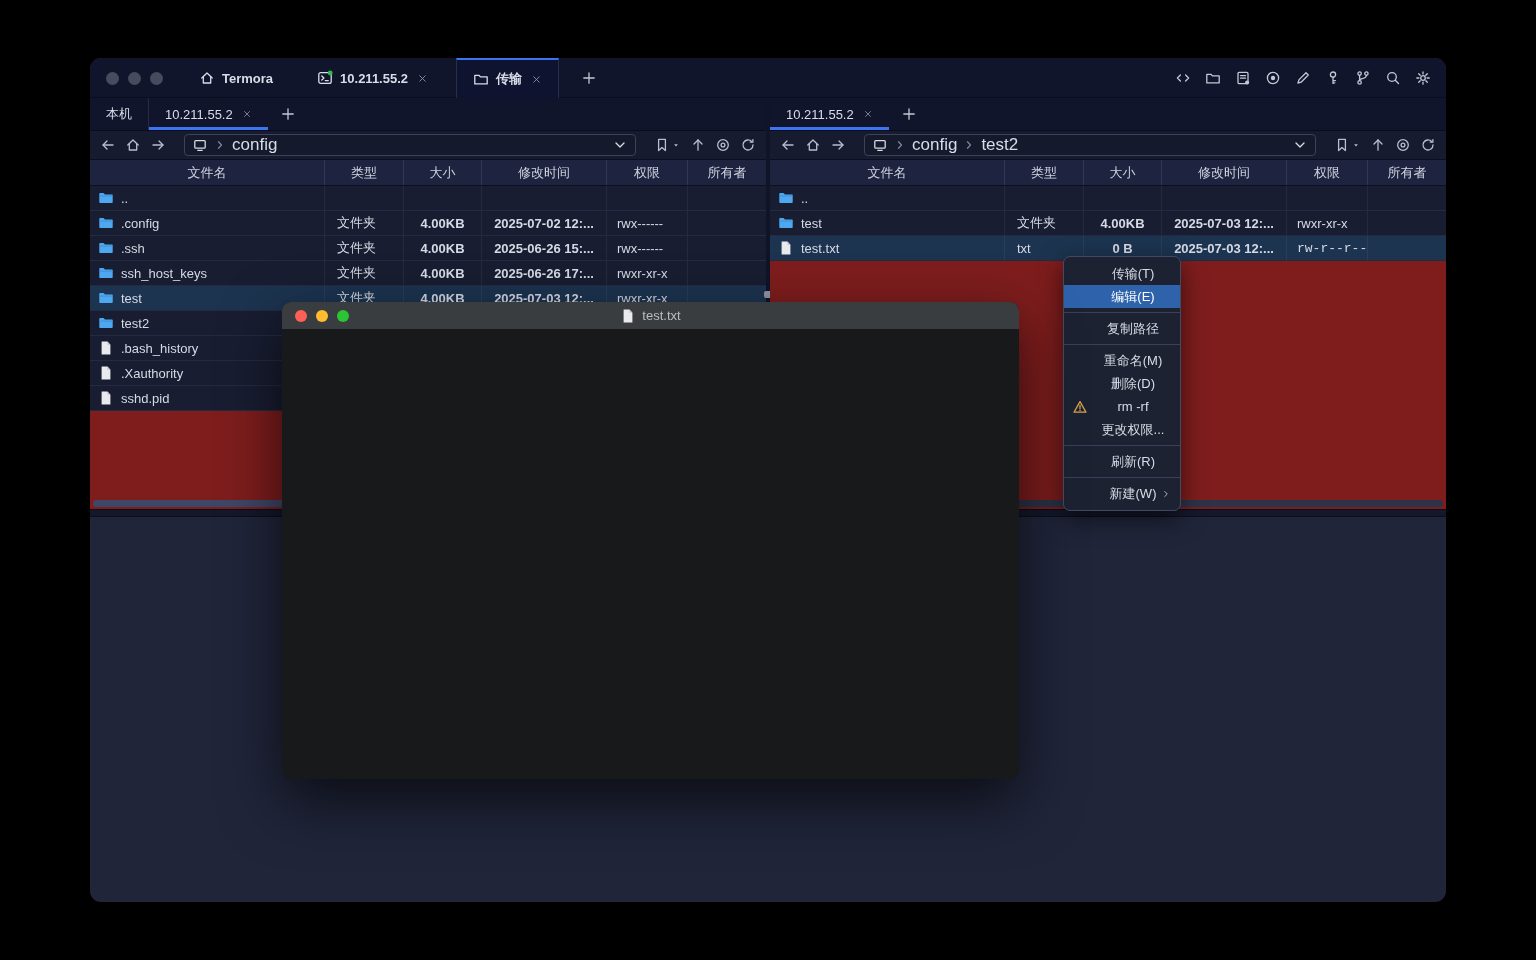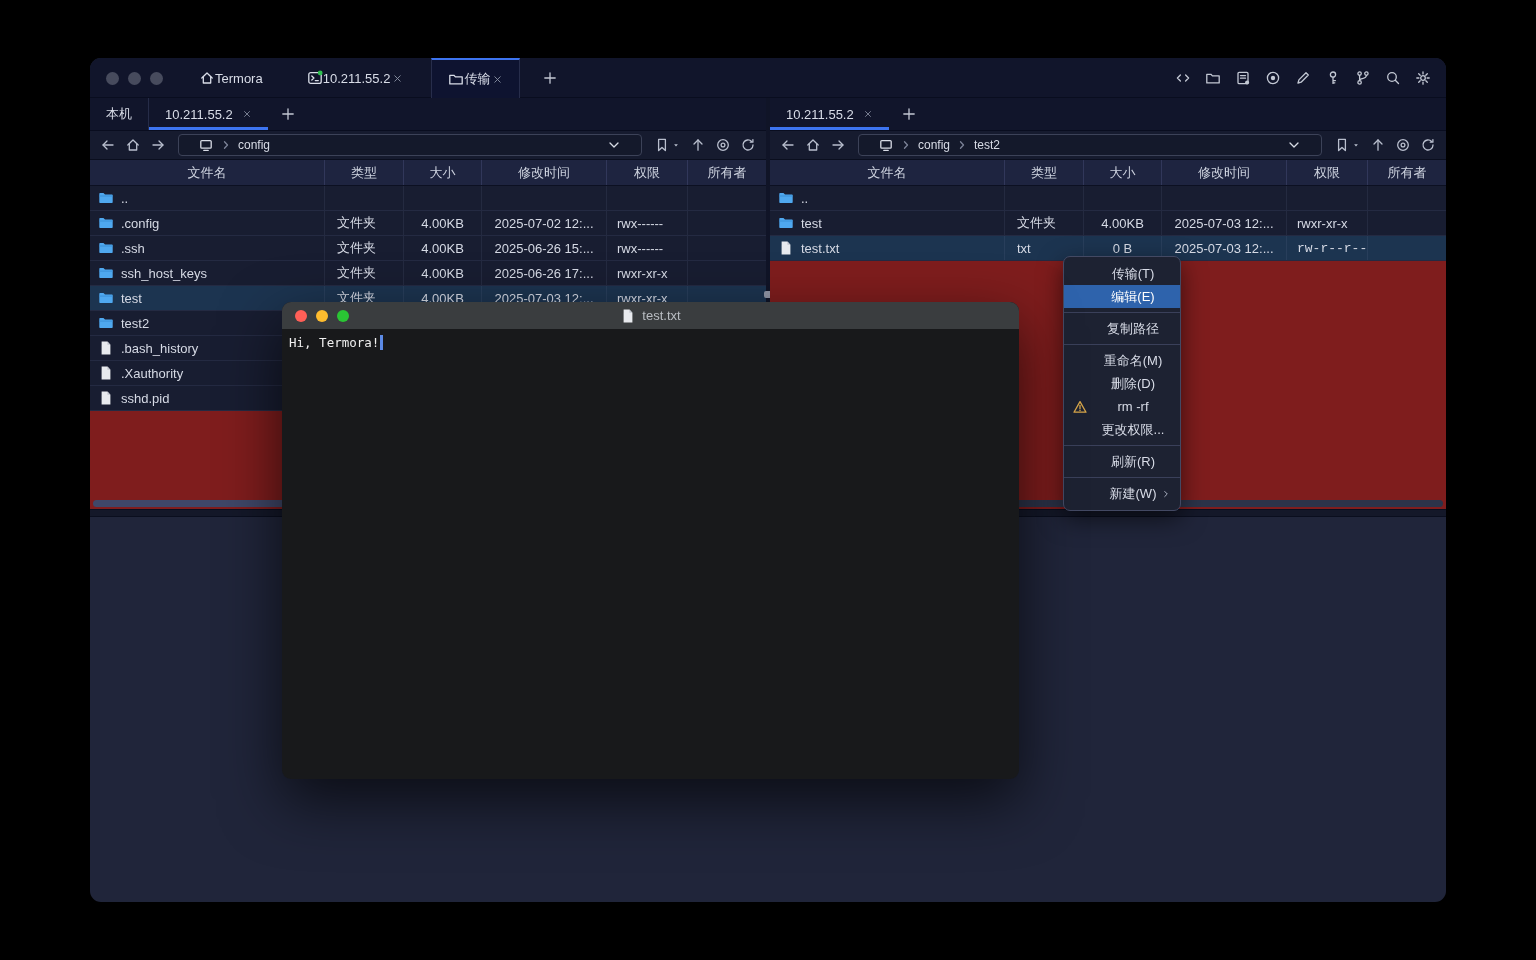--- a/index.html
+++ b/index.html
@@ -11,22 +11,22 @@
   .app { position:absolute; left:90px; top:58px; width:1356px; height:844px;
     background:#20253a; border-radius:11px; overflow:hidden;
     box-shadow:0 10px 50px rgba(0,0,0,.75); }
 
   
   .titlebar { position:absolute; left:0; top:0; right:0; height:40px; background:#11152b; }
   .titlebar::after { content:''; position:absolute; left:0; right:0; bottom:0; height:1px; background:#090d1f; z-index:0; }
   .traffic { position:absolute; left:16px; top:0; height:40px; display:flex; align-items:center; gap:9px; z-index:2; }
   .dot { width:13px; height:13px; border-radius:50%; background:#474b5d; }
   .main-tabs { position:absolute; left:93px; top:0; height:40px; display:flex; align-items:stretch; z-index:1; }
-  .main-tab { display:flex; align-items:center; padding:0 16px; margin-right:12px;
-    color:#d9dde8; font-size:13px; position:relative; }
+  .main-tab { display:flex; align-items:center; gap:7px; padding:0 16px; margin-right:12px;
+    color:#d9dde8; font-size:13px; position:relative;font-weight:bold; }
   .main-tab.active { background:#0e1330; border-left:1px solid #272d4b; border-right:1px solid #272d4b;
     border-top:2px solid #3d74f0; z-index:2;justify-content:space-between; }
   .tclose { display:flex; align-items:center; margin-left:2px; color:#8e94a6; }
   .tclose svg { width:11px; height:11px; }
   .tab-plus { display:flex; align-items:center; padding:0 10px; color:#c3c8d4; }
   .title-icons { position:absolute; right:14px; top:0; height:40px; display:flex; align-items:center; gap:11px; z-index:2; }
   .tbtn { width:19px; height:19px; display:flex; align-items:center; justify-content:center; color:#c3c8d4; cursor:default; }
   .ic { display:inline-flex; align-items:center; justify-content:center; }
   .ic svg { display:block; }
 
@@ -39,38 +39,38 @@
   .subtabs { height:33px; background:#11152b; border-bottom:1px solid #090d1f; display:flex; align-items:stretch; }
   .subtab { display:flex; align-items:center; gap:7px; padding:0 16px; color:#d9dde8; font-size:13px; position:relative; }
   .subtab.bordered { border-right:1px solid #262c48; }
   .subtab.active::after { content:''; position:absolute; left:0; right:0; bottom:0; height:3px; background:#3d74f0; }
   .subtab .tclose svg { width:10px; height:10px; }
   .stab-plus { display:flex; align-items:center; padding:0 12px; color:#c3c8d4; }
 
   .ptoolbar { height:29px; background:#161b2f; display:flex; align-items:center; padding:0 10px; gap:9px; border-bottom:1px solid #0a0e1e; }
   .navbtn { color:#b9bfce; display:flex; align-items:center; }
   .pathfield { flex:1; height:22px; border:1px solid #3c4258; border-radius:4px; background:#14192b;
-    display:flex; align-items:center; padding:0 19px; gap:4px; color:#d8dce6; font-size:12px; margin:0 3px; }
+    display:flex; align-items:center; padding:0 7px; gap:4px; color:#d8dce6; font-size:17px; margin:0 9px; }
   .pathseg { color:#d8dce6; }
   .pathsep { color:#7c8398; display:flex; }
   .pf-spacer { flex:1; }
   .bkm { display:flex; align-items:center; gap:1px; color:#b9bfce; }
 
   .thead { height:26px; background:#1e2440; border-bottom:1px solid #0c1022; display:flex; }
   .th { display:flex; align-items:center; justify-content:center; color:#cfd4e0; font-size:13px;
     border-right:1px solid #31375a; }
   .th:last-child { border-right:none; }
   .tbody { flex:1; position:relative; }
   .frow { height:25px; display:flex; background:#181d31; border-bottom:1px solid #242a42; font-size:13px; color:#d6dae5; }
   .frow.sel { background:#1c3450; }
   .fc { display:flex; align-items:center; border-right:1px solid rgba(120,130,170,.13); overflow:hidden; white-space:nowrap; }
   .fc:last-child { border-right:none; }
   .fc.c-name { padding-left:8px; gap:7px; }
   .fc.c-type { padding-left:12px; }
-  .fc.c-size, .fc.c-modified, .fc.c-owner { justify-content:center; }
+  .fc.c-size, .fc.c-modified, .fc.c-owner { justify-content:center;font-weight:bold; }
   .fc.c-perm { padding-left:10px; }
   .hscroll { position:absolute; left:3px; right:3px; bottom:2px; height:7px; border-radius:4px; background:#3f4768; }
   .hscroll.dim { background:#2c3349; }
 
   
   .hsplit { position:absolute; top:451px; left:0; right:0; height:8px; background:#141829;
     border-top:1px solid #0a0e1e; border-bottom:1px solid #0a0e1e; }
   .transfer { position:absolute; top:459px; left:0; right:0; bottom:0; background:#252a3c; }
   .transfer-header { height:26px; background:#232942; border-bottom:1px solid #0a0e1e; display:flex; }
   .tf-th { display:flex; align-items:center; justify-content:center; color:#ccd1dd; font-size:13px;
@@ -729,18 +729,15 @@
       <div class="editor-title">
         <span class="ic" id="editor-file-icon">
             <svg width="16" height="16" viewBox="0 0 16 16" fill="none" stroke="currentColor" stroke-width="1.3" stroke-linecap="round" stroke-linejoin="round">
               <path d="M3.6 1.6h5.8l3 3.1v9.7H3.6z" fill="#e8eaee" stroke="none"></path>
               <path d="M9.4 1.6v3.1h3" fill="#c2c6ce" stroke="none"></path>
             </svg>
           </span>
         <span>test.txt</span>
       </div>
     </div>
-    <div class="editor-content">
-      <span>Hi, Termora!</span><span class="caret"></span>
-    </div>
   </div>
 
 </div>
 
 </body></html>

